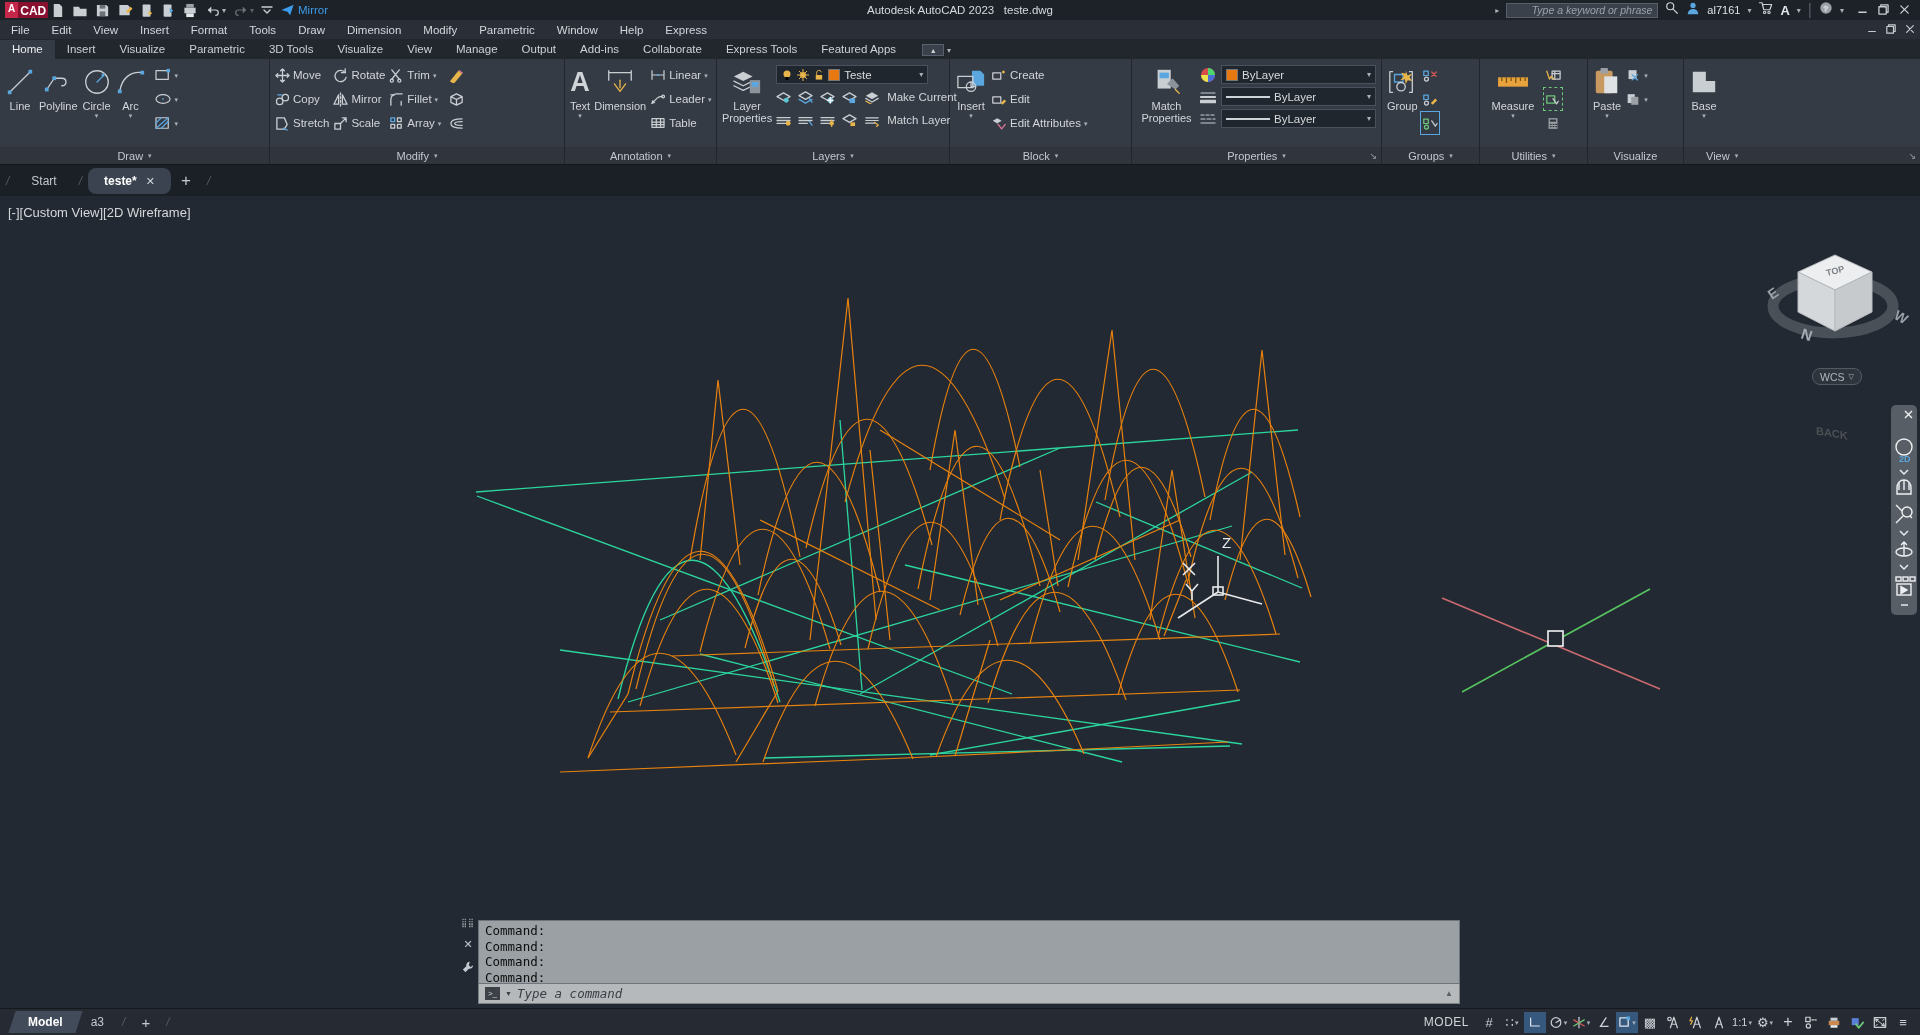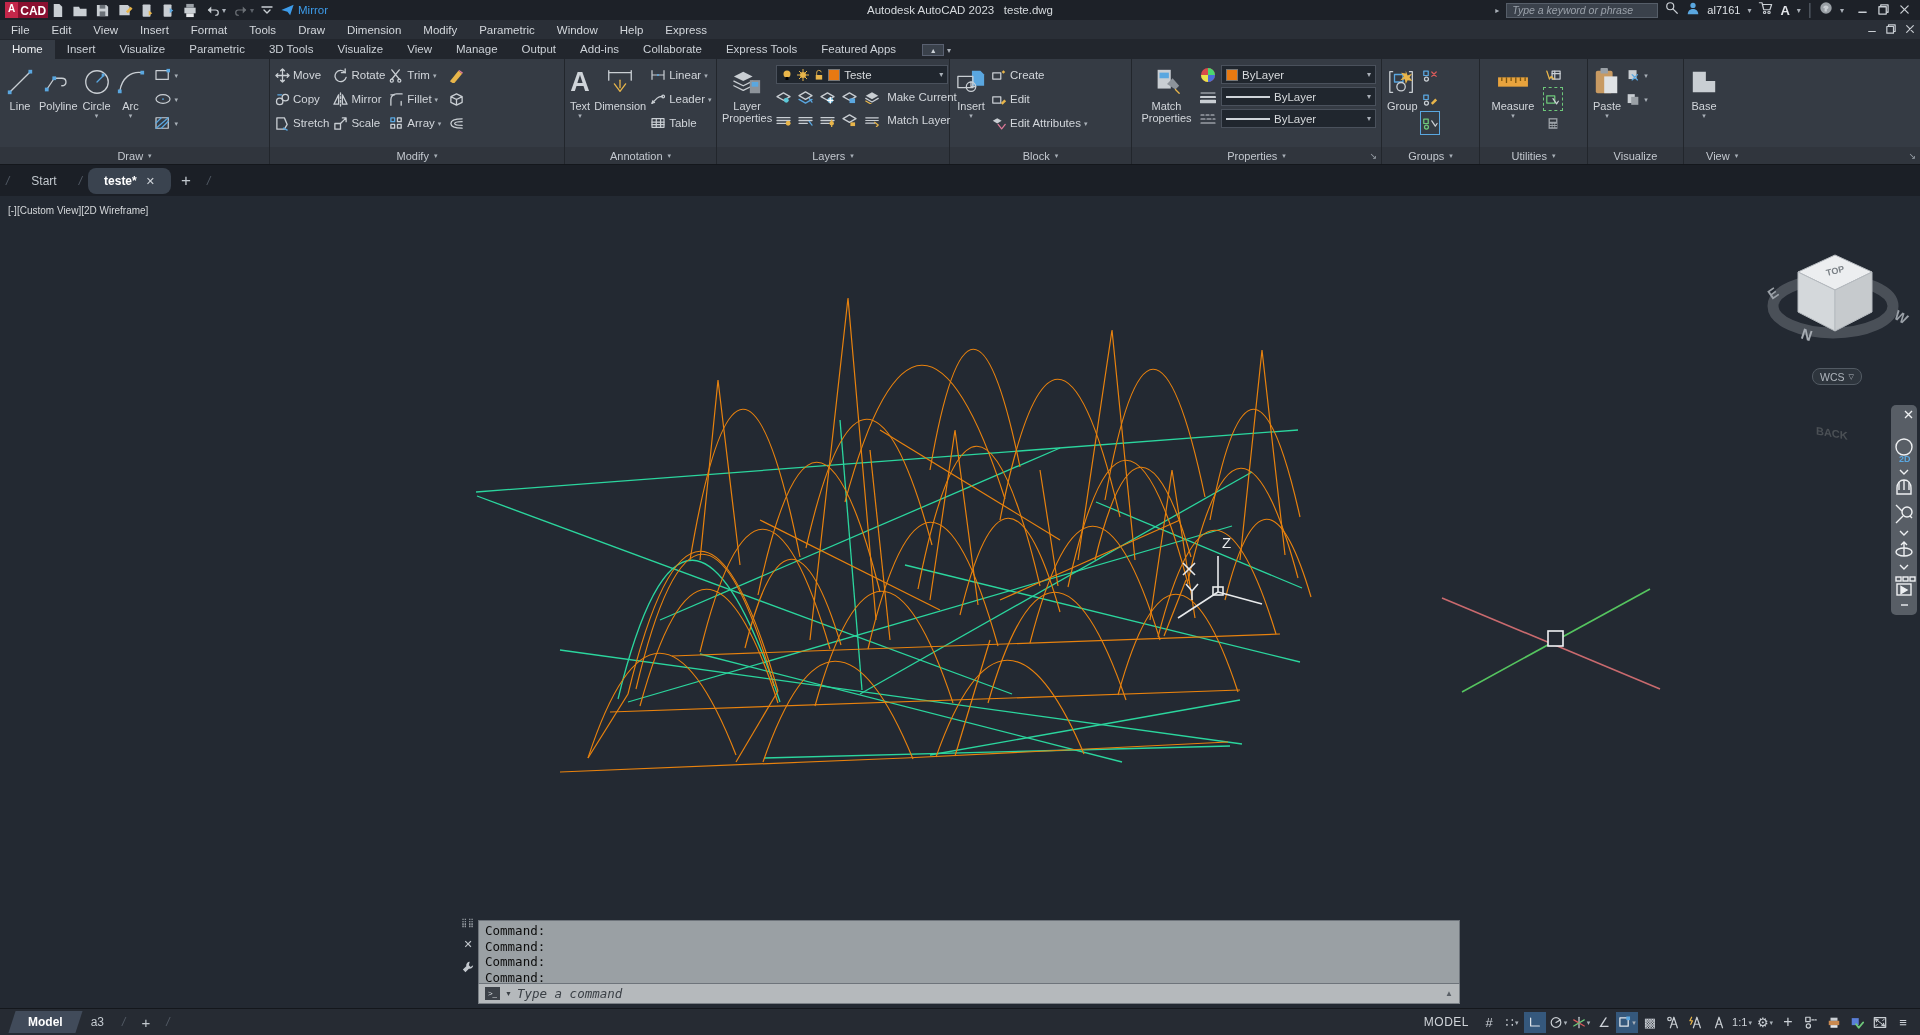--- a/index.html
+++ b/index.html
@@ -11,21 +11,21 @@
   .titlebar{position:absolute;top:0;left:0;right:0;height:20px;background:#1d2128;
     display:flex;align-items:center;color:#c8cdd3;z-index:30;}
   .qat{display:flex;align-items:center;gap:7px;padding-left:5px;}
   .qat .qbtn{display:flex;align-items:center;gap:1px;}
   .logo{width:38px;height:16px;display:flex;font-weight:bold;font-size:10px;}
   .logo .la{background:#c4274a;color:#fff;padding:1px 3px;}
   .logo .lc{background:#8a1030;color:#fff;padding:2px 2px;font-size:12px;}
   .apptitle{position:absolute;left:0;right:0;text-align:center;font-size:11.5px;color:#d6dade;pointer-events:none;}
   .tbright{margin-left:auto;display:flex;align-items:center;gap:7px;padding-right:4px;z-index:2;}
   .searchbox{width:152px;height:15px;background:#3a414b;border:1px solid #565e69;color:#e2e5e9;
-    font-size:10.5px;font-style:italic;padding:0 5px;}
+    font-size:10.5px;font-style:italic;padding:0 5px;text-align:right;}
   .searchbox::placeholder{color:#9aa1aa;font-style:italic;}
   .uname{font-size:11px;color:#dfe3e7;}
   .winbtns{display:flex;gap:10px;padding:0 6px;align-items:center;}
   .cs{font-size:8px;color:#aab0b8;}
 
   
   .menubar{position:absolute;top:20px;left:0;right:0;height:19px;background:#2a2f37;
     display:flex;align-items:center;font-size:11.5px;color:#d3d7dc;z-index:29;}
   .menu-item{padding:2px 11px;cursor:default;}
   .docbtns{margin-left:auto;display:flex;gap:9px;padding-right:5px;color:#aeb4bb;}
@@ -63,21 +63,21 @@
   .filetabs{position:absolute;top:165px;left:0;right:0;height:31px;background:#1b1f26;
     display:flex;align-items:center;font-size:12px;color:#c3c9cf;z-index:26;}
   .ftab{padding:6px 16px;position:relative;}
   .ftab.active{background:#3a434f;color:#fff;font-weight:bold;border-radius:8px;}
   .ftab .x{margin-left:9px;color:#cfd4d9;font-weight:normal;font-size:11px;}
   .fslash{color:#525a65;font-style:italic;padding:0 6px;}
   .fplus{font-size:17px;color:#c3c9cf;padding:0 10px;}
 
   
   .viewport{position:absolute;top:196px;left:0;right:0;bottom:27px;background:#232932;overflow:hidden;}
-  .vplabel{position:absolute;top:9px;left:8px;font-size:10px;color:#d5d8db;z-index:3;}
+  .vplabel{position:absolute;top:9px;left:8px;font-size:13px;color:#d5d8db;z-index:3;}
   svg.canvas{position:absolute;inset:0;z-index:1;}
   .wcs-pill{position:absolute;left:1812px;top:172px;width:50px;height:17px;background:#2e353d;
     border:1px solid #525a63;border-radius:8px;display:flex;align-items:center;justify-content:center;
     gap:4px;font-size:10.5px;color:#b0b6bd;z-index:3;}
 
   
   .cmddock{position:absolute;left:478px;top:920px;width:982px;z-index:20;}
   .cmdgrip{position:absolute;left:-18px;top:0;width:16px;display:flex;flex-direction:column;
     align-items:center;gap:8px;color:#b9bec4;}
   .gripdots{font-size:8px;letter-spacing:1px;line-height:5px;color:#9aa0a6;}
@@ -508,21 +508,21 @@
               <path d="M3 10l10-5 10 5-10 5z" fill="#c9ced3" stroke="none"></path>
               <path d="M3 15l10 5 10-5"></path>
               <path d="M3 20l10 5 10-5"></path>
               <rect x="20" y="14" width="11" height="14" fill="#8d939a" stroke="none"></rect>
               <rect x="22" y="16" width="7" height="5" fill="#5aa7e0" stroke="none"></rect>
             </svg>
           </span>
         <span>Layer Properties</span>
       </div>
       <div class="mcol" style="gap:3px">
-        <div class="combo" style="width:172px">
+        <div class="combo" style="width:152px">
           <svg width="12" height="12" viewBox="0 0 12 12">
               <circle cx="6" cy="5" r="3.5" fill="#e8b54a"></circle>
               <rect x="4.5" y="8" width="3" height="3" fill="#9a9f a5"></rect>
             </svg>
           <svg width="12" height="12" viewBox="0 0 12 12">
               <circle cx="6" cy="6" r="3" fill="#e8b54a"></circle>
               <path d="M6 0v3M6 9v3M0 6h3M9 6h3M2 2l2 2M8 8l2 2M10 2L8 4M4 8l-2 2" stroke="#e8b54a"></path>
             </svg>
           <svg width="11" height="12" viewBox="0 0 12 12">
               <rect x="3" y="6" width="7" height="5" fill="#e8b54a"></rect>

